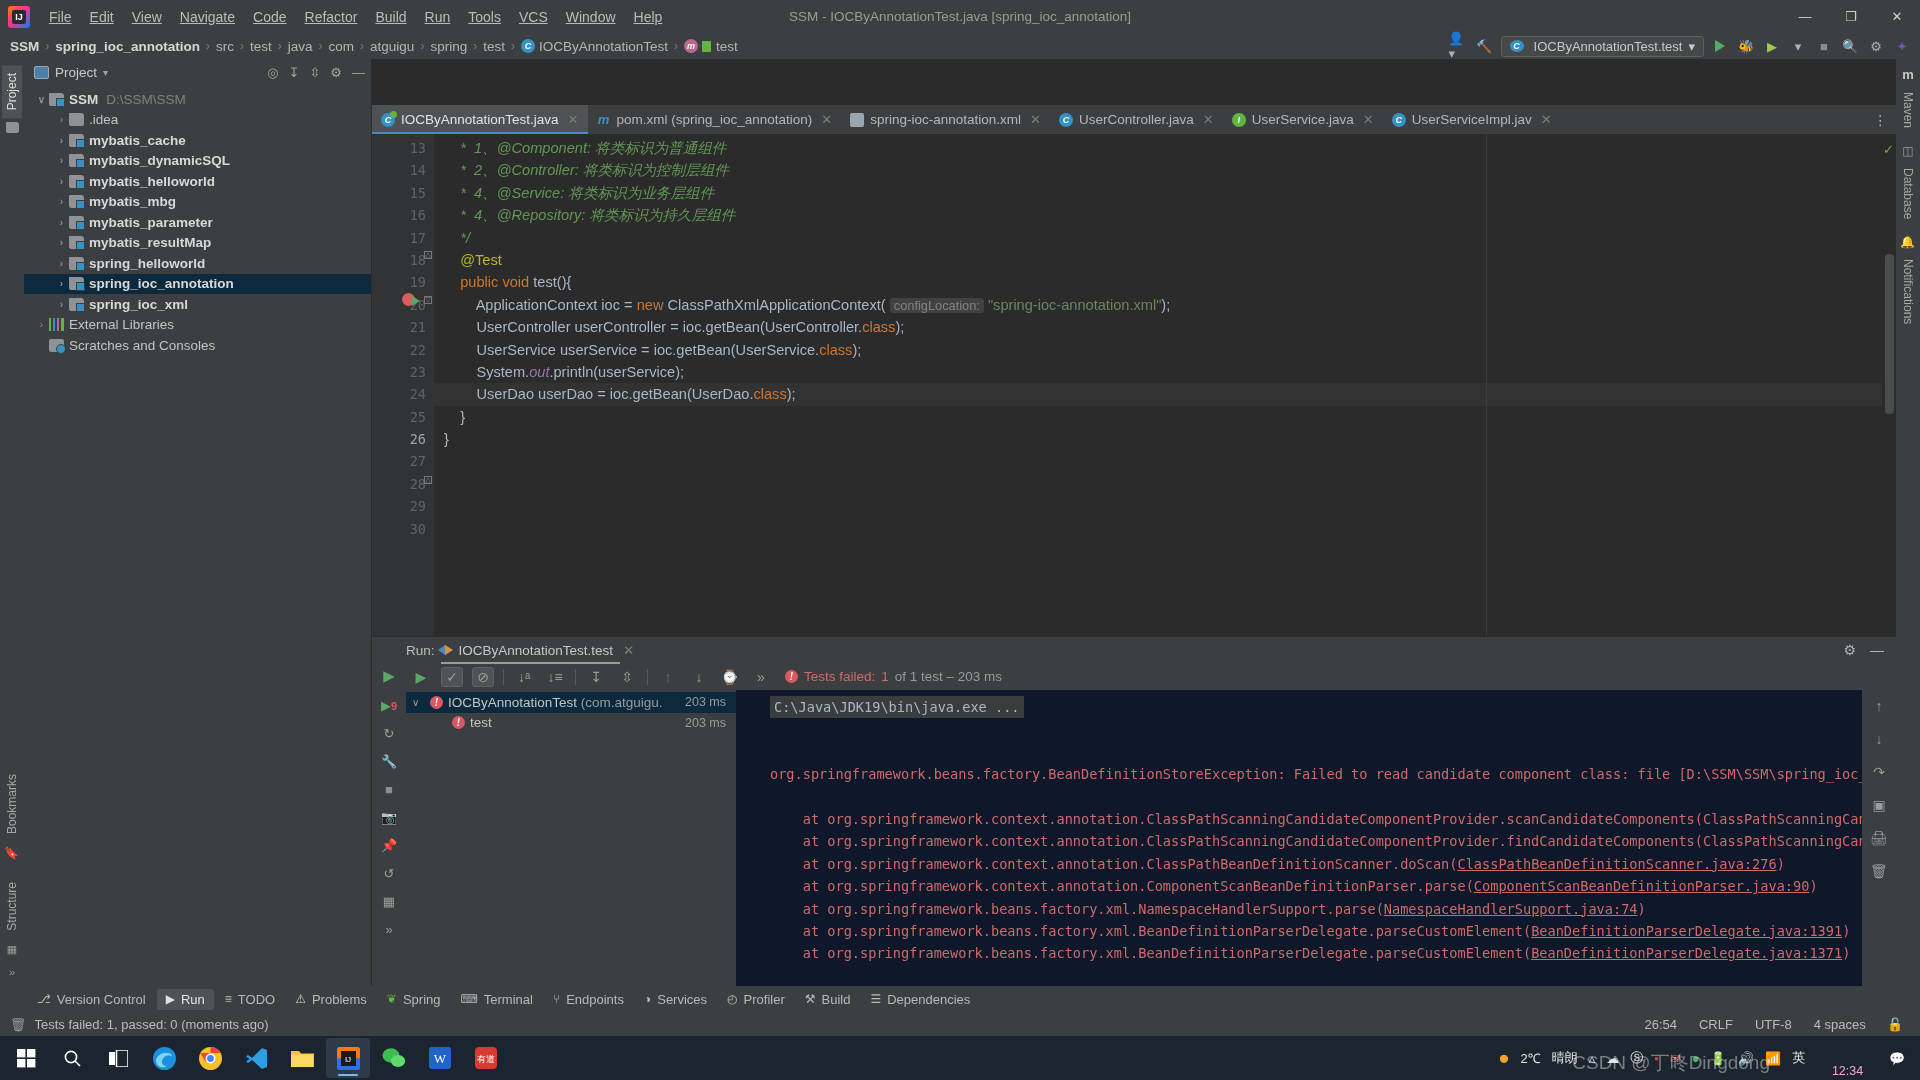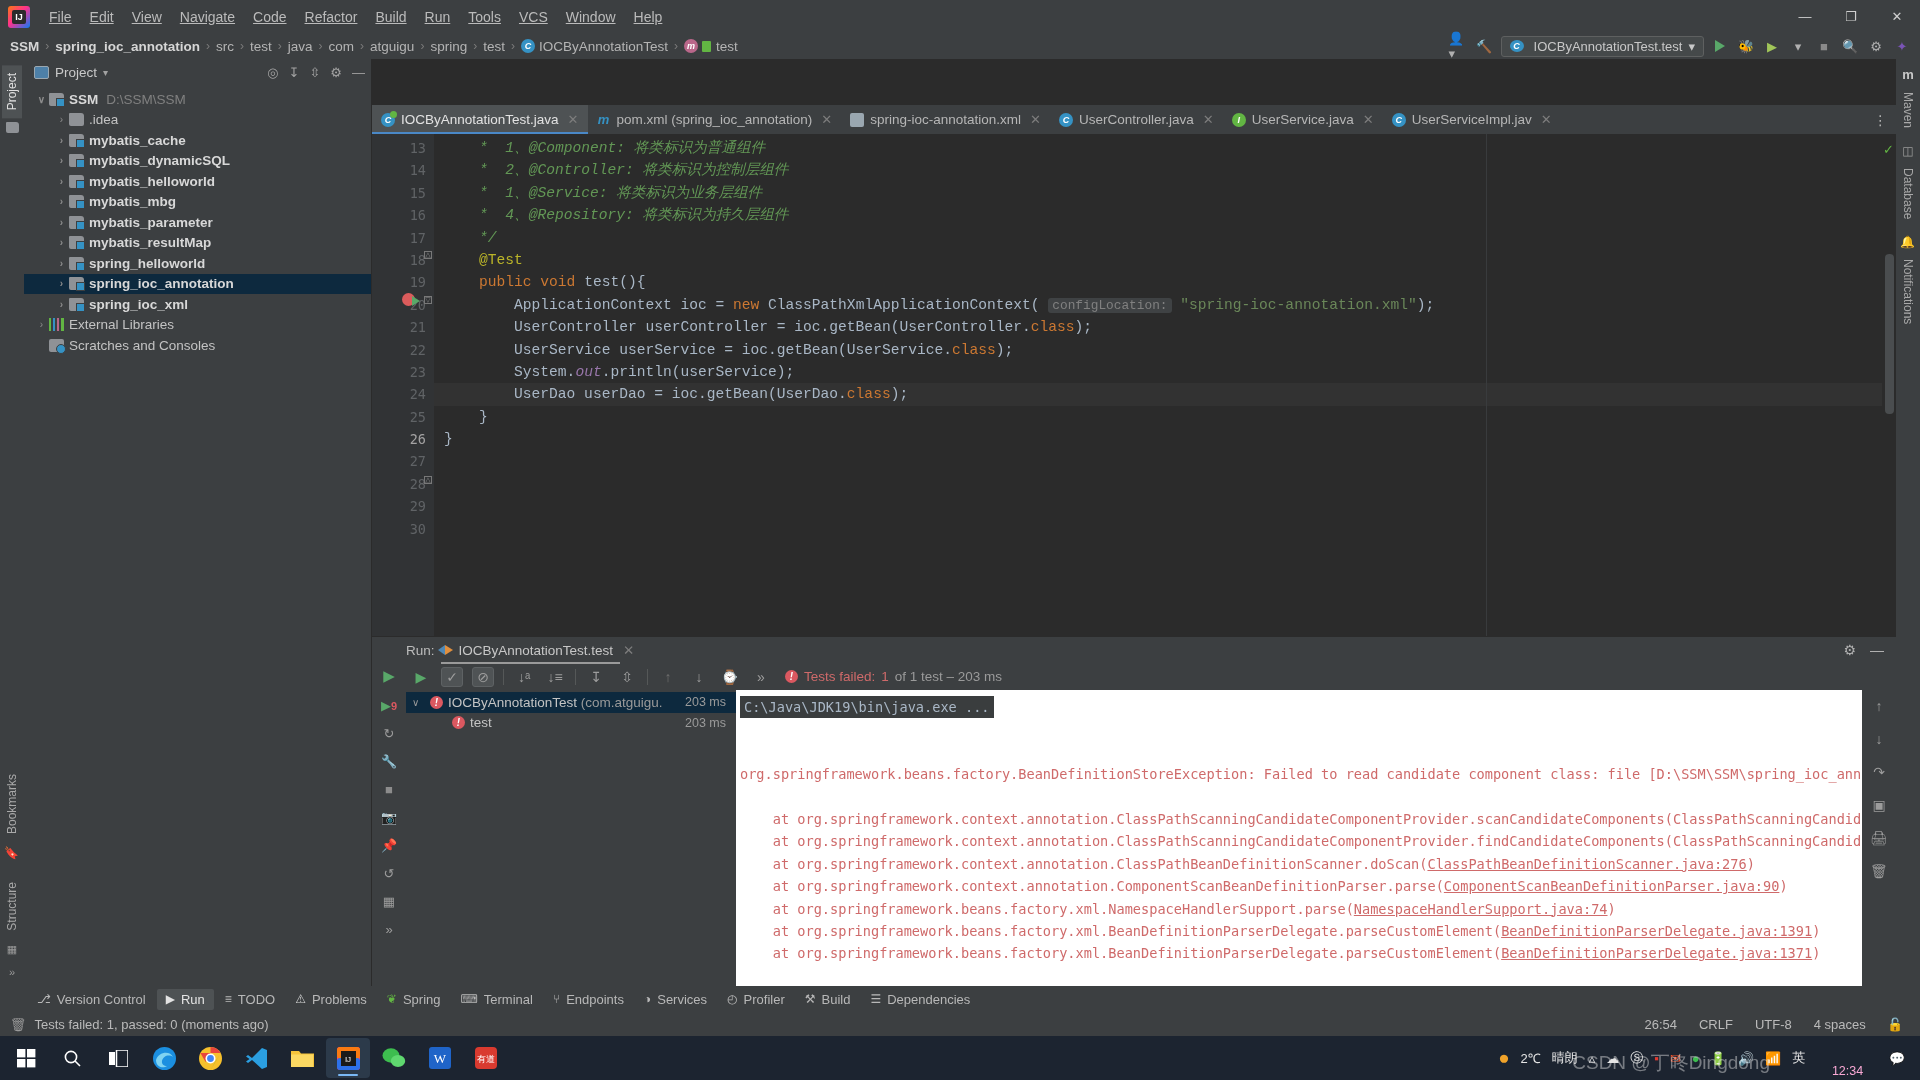--- a/index.html
+++ b/index.html
@@ -82,21 +82,21 @@
   .ti-cls{background:#3592c4;}
   .ti-cls::after{content:"C";position:absolute;inset:0;display:flex;align-items:center;justify-content:center;color:#fff;font-size:9px;font-weight:bold;}
   .ti-int{background:#62b543;}
   .ti-int::after{content:"I";position:absolute;inset:0;display:flex;align-items:center;justify-content:center;color:#fff;font-size:9px;font-weight:bold;}
 
   .codearea { flex:1 1 auto; display:flex; background:#2b2b2b; position:relative; overflow:hidden; min-height:0;}
   .gutter { width:62px; background:#313335; flex:0 0 62px; padding-top:3px; position:relative;}
   .glabel { height:22.4px; line-height:22.4px; text-align:right; padding-right:8px; color:#606366;
      font-family:"DejaVu Sans Mono", monospace; font-size:13.5px;}
   .glabel.cur { color:#a4a3a3; }
-  .code { flex:1; padding-top:3px; font-family:Liberation Mono, monospace; font-size:14.6px;
+  .code { flex:1; padding-top:3px; font-family:Liberation Sans, sans-serif; font-size:14.6px;
      color:#a9b7c6; overflow:hidden; position:relative;}
   .cl { height:22.4px; line-height:22.4px; white-space:pre; padding-left:10px;}
   .cl.hl { background:#323232; }
   .kw { color:#cc7832; }
   .str { color:#6a8759; }
   .cmt { color:#629755; font-style:italic; }
   .ann { color:#bbb529; }
   .fld { color:#9876aa; font-style:italic; }
   .hint { background:#3f4244; color:#808080; font-size:12.8px; padding:0 4px; border-radius:3px;}
   .rightmargin{position:absolute; top:0; bottom:0; left:1052px; width:1px; background:#393b3d;}
@@ -125,22 +125,22 @@
   .vsep{width:1px;height:16px;background:#555858;}
   .teststatus{display:flex;align-items:center;gap:6px;color:#cf6a6a;font-size:13.5px;margin-left:4px;}
   .teststatus .dim{color:#9a9a9a;}
   .errdot{width:13px;height:13px;border-radius:50%;background:#db5860;position:relative;flex:0 0 13px;}
   .errdot::after{content:"!";position:absolute;inset:0;display:flex;align-items:center;justify-content:center;color:#fff;font-size:10px;font-weight:bold;}
   .rp-split{flex:1;display:flex;min-height:0;}
   .testtree{width:330px;flex:0 0 330px;padding-top:2px;font-size:13.5px;}
   .ttrow{height:20.5px;display:flex;align-items:center;gap:5px;padding-left:6px;color:#c4c4c4;white-space:nowrap;}
   .ttrow.sel{background:#0d293e;}
   .ttdur{margin-left:auto;color:#9a9a9a;font-size:12.5px;padding-right:10px;}
-  .console{flex:1;background:#ffffff;min-width:0;overflow:hidden;position:relative;
-     font-family:"DejaVu Sans Mono", monospace;font-size:13.6px;padding:6px 0 0 4px;}
+  .console{flex:1;background:#0f172a;min-width:0;overflow:hidden;position:relative;
+     font-family:"DejaVu Sans Mono", monospace;font-size:13.6px;padding:6px 0 0 34px;}
   .cline{height:22.4px;line-height:22.4px;white-space:pre;color:#cf6a6a;}
   .cline.cmd{color:#a9b7c6;background:#3a3d3e;display:inline-block;padding:0 4px;}
   .clink{text-decoration:underline;color:#cf6a6a;}
   .console-rtools{width:34px;background:#3c3f41;display:flex;flex-direction:column;align-items:center;padding-top:8px;gap:17px;color:#9c9c9c;font-size:14px;flex:0 0 34px;}
 
   
   .toolbtns{height:26px;background:#3c3f41;display:flex;align-items:center;gap:2px;padding-left:28px;font-size:13px;flex:0 0 26px;}
   .twbtn{display:flex;align-items:center;gap:6px;padding:3px 9px;color:#b8b8b8;border-radius:2px;}
   .twbtn.active{background:#4e5254;color:#e3e3e3;}
   .statusbar{height:24px;background:#3c3f41;display:flex;align-items:center;padding-left:10px;font-size:13px;color:#bababa;gap:8px;flex:0 0 24px;}
@@ -170,20 +170,21 @@
     <div class="menu-item"><u>View</u></div>
     <div class="menu-item"><u>Navigate</u></div>
     <div class="menu-item"><u>Code</u></div>
     <div class="menu-item"><u>Refactor</u></div>
     <div class="menu-item"><u>Build</u></div>
     <div class="menu-item"><u>Run</u></div>
     <div class="menu-item"><u>Tools</u></div>
     <div class="menu-item"><u>VCS</u></div>
     <div class="menu-item"><u>Window</u></div>
     <div class="menu-item"><u>Help</u></div>
+    <div class="win-title">SSM - IOCByAnnotationTest.java [spring_ioc_annotation]</div>
     <div class="win-buttons">
       <div class="win-btn">—</div>
       <div class="win-btn">❐</div>
       <div class="win-btn close">✕</div>
     </div>
   </div>
 
   <div class="navbar">
     <span class="crumb bold">SSM</span>
     <span class="crumb-sep">›</span>
@@ -394,21 +395,21 @@
             <div class="glabel cur">26</div>
             <div class="glabel">27</div>
             <div class="glabel">28</div>
             <div class="glabel">29</div>
             <div class="glabel">30</div>
           </div>
         <div class="code" id="code">
           <div class="rightmargin"></div>
         <div class="cl"><span class="cmt">    *  1、@Component: 将类标识为普通组件</span></div>
             <div class="cl"><span class="cmt">    *  2、@Controller: 将类标识为控制层组件</span></div>
-            <div class="cl"><span class="cmt">    *  1、@Service: 将类标识为业务层组件</span></div>
+            <div class="cl"><span class="cmt">    *  4、@Service: 将类标识为业务层组件</span></div>
             <div class="cl"><span class="cmt">    *  4、@Repository: 将类标识为持久层组件</span></div>
             <div class="cl"><span class="cmt">    */</span></div>
             <div class="cl"><span class="ann">    @Test</span></div>
             <div class="cl"><span>    </span><span class="kw">public</span><span> </span><span class="kw">void</span><span> test(){</span></div>
             <div class="cl"><span>        ApplicationContext ioc = </span><span class="kw">new</span><span> ClassPathXmlApplicationContext( </span><span class="hint">configLocation:</span><span> </span><span class="str">"spring-ioc-annotation.xml"</span><span>);</span></div>
             <div class="cl"><span>        UserController userController = ioc.getBean(UserController.</span><span class="kw">class</span><span>);</span></div>
             <div class="cl"><span>        UserService userService = ioc.getBean(UserService.</span><span class="kw">class</span><span>);</span></div>
             <div class="cl"><span>        System.</span><span class="fld">out</span><span>.println(userService);</span></div>
             <div class="cl hl"><span>        UserDao userDao = ioc.getBean(UserDao.</span><span class="kw">class</span><span>);</span></div>
             <div class="cl"><span>    }</span></div>

